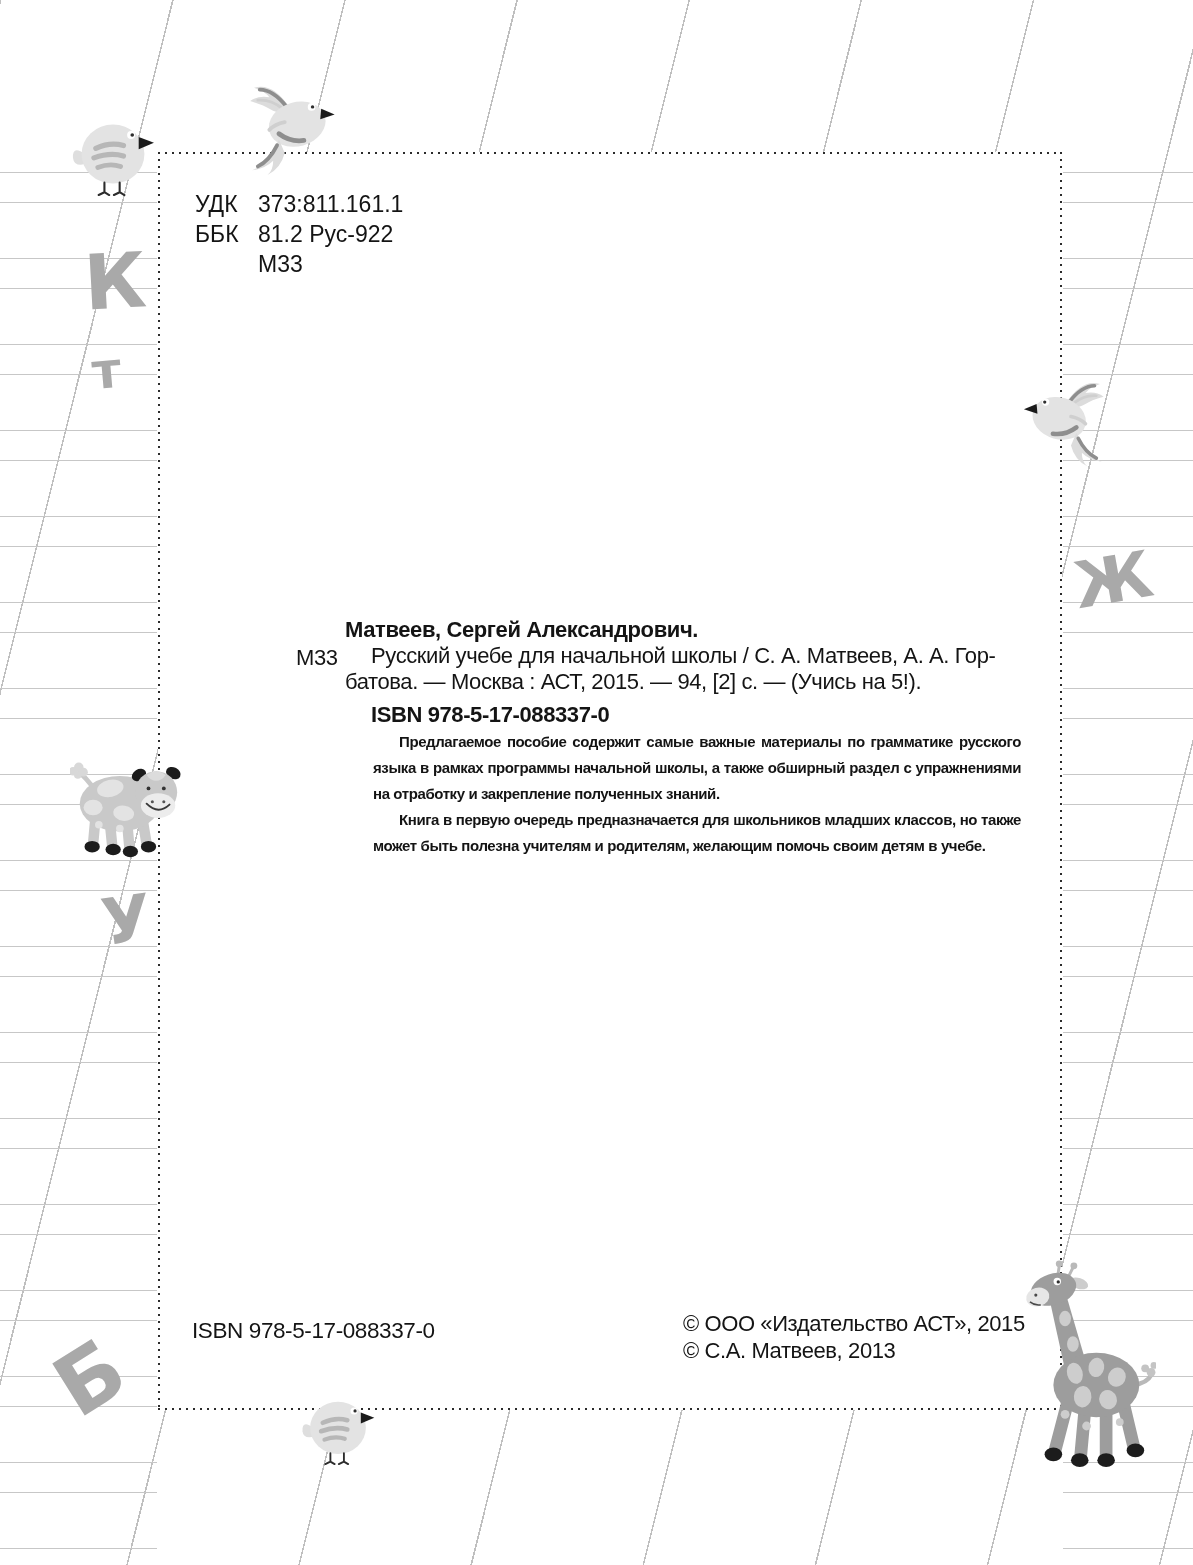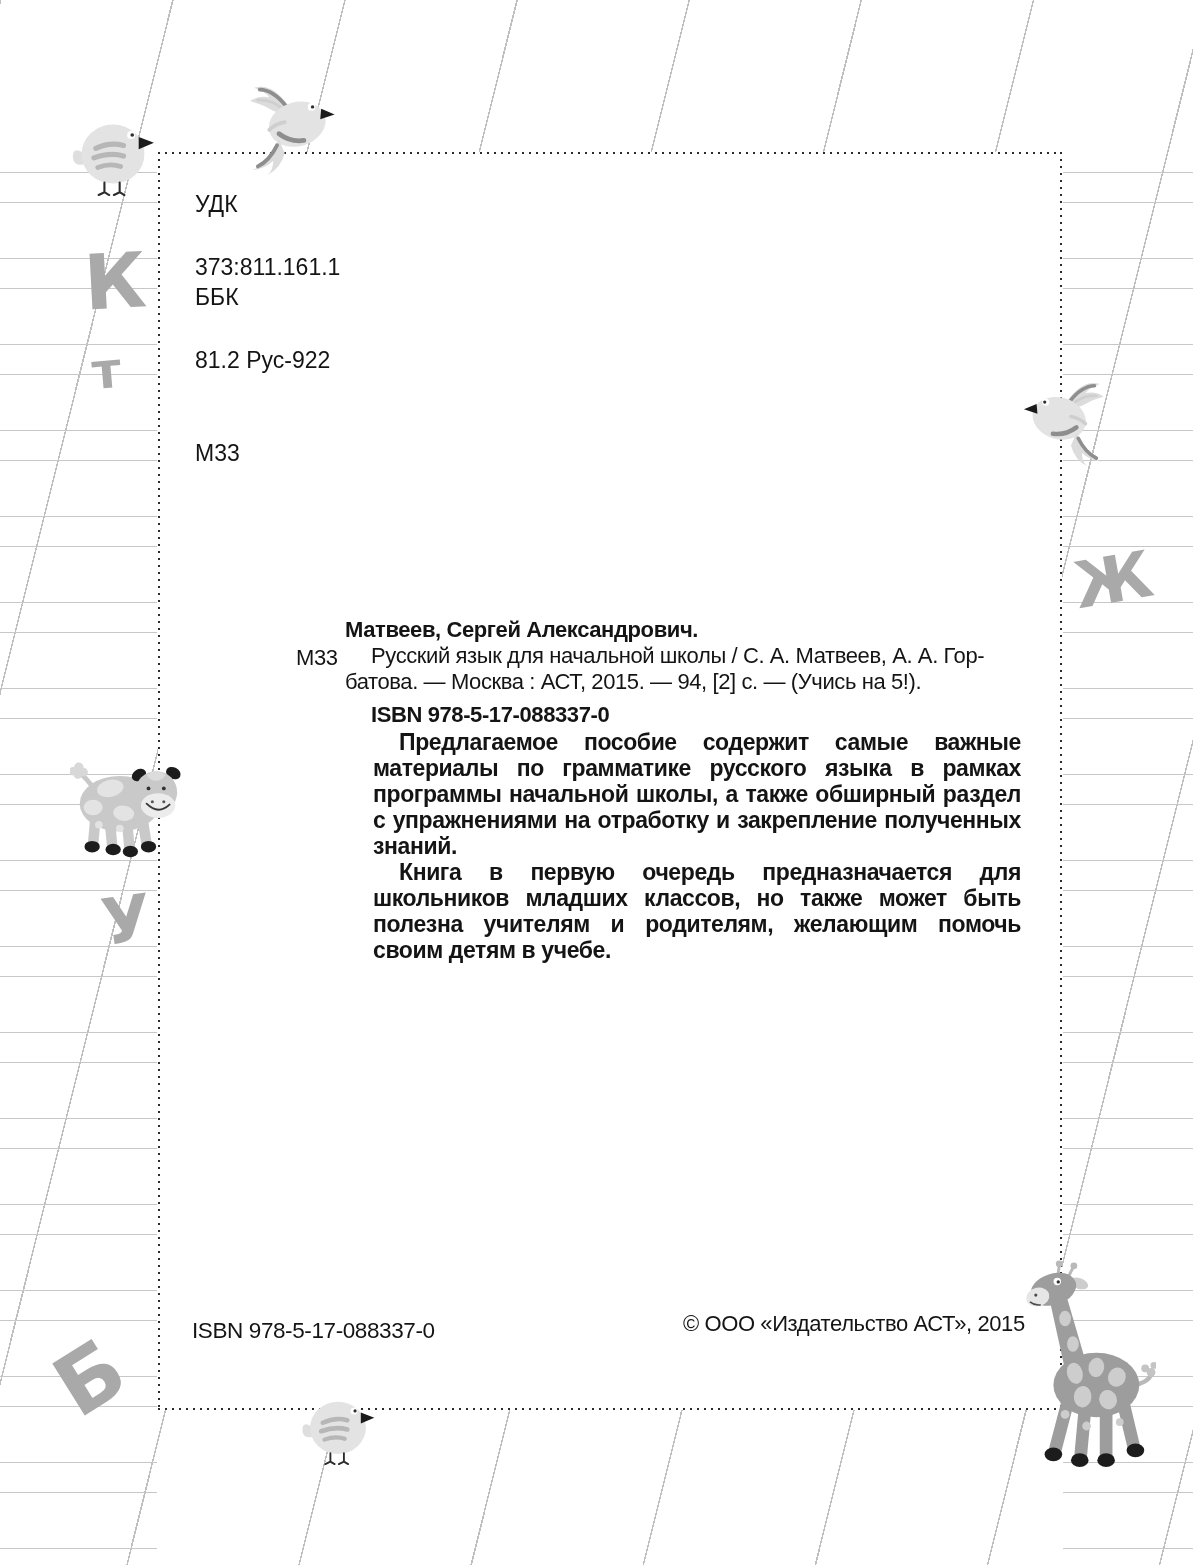--- a/index.html
+++ b/index.html
@@ -24,29 +24,29 @@
   
   .plate{position:absolute;left:158px;top:152px;width:904px;height:1258px;background:#fff;z-index:3;}
   .plate .edge{position:absolute;}
   .plate .edge.h{left:0;right:0;height:2px;background-image:repeating-linear-gradient(90deg,#2b2b2b 0 2px,transparent 2px 7px);}
   .plate .edge.v{top:0;bottom:0;width:2px;background-image:repeating-linear-gradient(180deg,#2b2b2b 0 2px,transparent 2px 7px);}
   .edge.top{top:0;} .edge.bottom{bottom:0;} .edge.left{left:0;} .edge.right{right:0;}
   
   .txt{position:absolute;z-index:5;}
   .cond{letter-spacing:-0.4px;}
   #class-top{left:195px;top:189px;font-size:23px;line-height:30px;}
-  #class-top .row{display:flex;flex-direction:column;}
+  #class-top .row{display:flex;}
   #class-top .lbl{width:63px;flex:0 0 63px;}
   #m33-hang{left:296px;top:645px;font-size:22px;}
   #card{left:345px;top:617px;width:676px;font-size:22px;line-height:26px;}
   #card .author{font-weight:bold;white-space:nowrap;}
   #card .l1{white-space:nowrap;padding-left:26px;}
   #card .l2{white-space:nowrap;}
   #isbn-card{left:371px;top:702px;font-size:22px;font-weight:bold;}
-  #annotation{left:373px;top:729px;width:648px;font-size:23px;line-height:26px;font-weight:bold;text-align:justify;}
+  #annotation{left:373px;top:729px;width:648px;font-size:15px;line-height:26px;font-weight:bold;text-align:justify;}
   #annotation p{margin:0;text-indent:26px;}
   #class-right{right:173px;top:851px;text-align:right;font-size:19.5px;line-height:23px;font-weight:bold;}
   #copyright{left:683px;top:1268px;font-size:22px;line-height:26.5px;margin-top:43px;}
   #isbn-bottom{left:192px;top:1318px;font-size:22.5px;}
   
   .decor-letter{position:absolute;z-index:4;color:#a9a9a9;font-weight:bold;font-family:"DejaVu Sans","Liberation Sans",sans-serif;line-height:1;}
   #letter-k{left:84px;top:244px;font-size:76px;transform:rotate(-3deg);}
   #letter-t{left:92px;top:346px;font-size:50px;transform:rotate(-5deg);}
   #letter-zh{left:1074px;top:548px;font-size:64px;transform:rotate(-10deg);}
   #letter-u{left:102px;top:888px;font-size:64px;transform:rotate(-8deg);}
@@ -88,33 +88,34 @@
     </div>
     <div class="row">
       <span class="lbl"></span>
       <span>М33</span>
     </div>
   </div>
 
   <div id="m33-hang" class="txt cond">М33</div>
   <div id="card" class="txt cond">
     <div class="author">Матвеев, Сергей Александрович.</div>
-    <div class="l1">Русский язык для начальной школы / С. А. Матвеев, А. А. Гор-</div>
+    <div class="l1">Русский учебе для начальной школы / С. А. Матвеев, А. А. Гор-</div>
     <div class="l2">батова. — Москва : АСТ, 2015. — 94, [2] с. — (Учись на 5!).</div>
   </div>
   <div id="isbn-card" class="txt cond">ISBN 978-5-17-088337-0</div>
 
   <div id="annotation" class="txt cond">
     <p>Предлагаемое пособие содержит самые важные материалы по грамматике русского языка в рамках программы начальной школы, а также обширный раздел с упражнениями на отработку и закрепление полученных знаний.</p>
     <p>Книга в первую очередь предназначается для школьников младших классов, но также может быть полезна учителям и родителям, желающим помочь своим детям в учебе.</p>
   </div>
 
 
   <div id="copyright" class="txt cond">
     <div>© ООО «Издательство АСТ», 2015</div>
+    <div>© С.А. Матвеев, 2013</div>
   </div>
   <div id="isbn-bottom" class="txt cond">ISBN 978-5-17-088337-0</div>
 
   <div id="letter-k" class="decor-letter">К</div>
   <div id="letter-t" class="decor-letter">т</div>
   <div id="letter-zh" class="decor-letter">Ж</div>
   <div id="letter-u" class="decor-letter">У</div>
   <div id="letter-b" class="decor-letter">Б</div>
 
   <svg id="svg-defs" aria-hidden="true">

